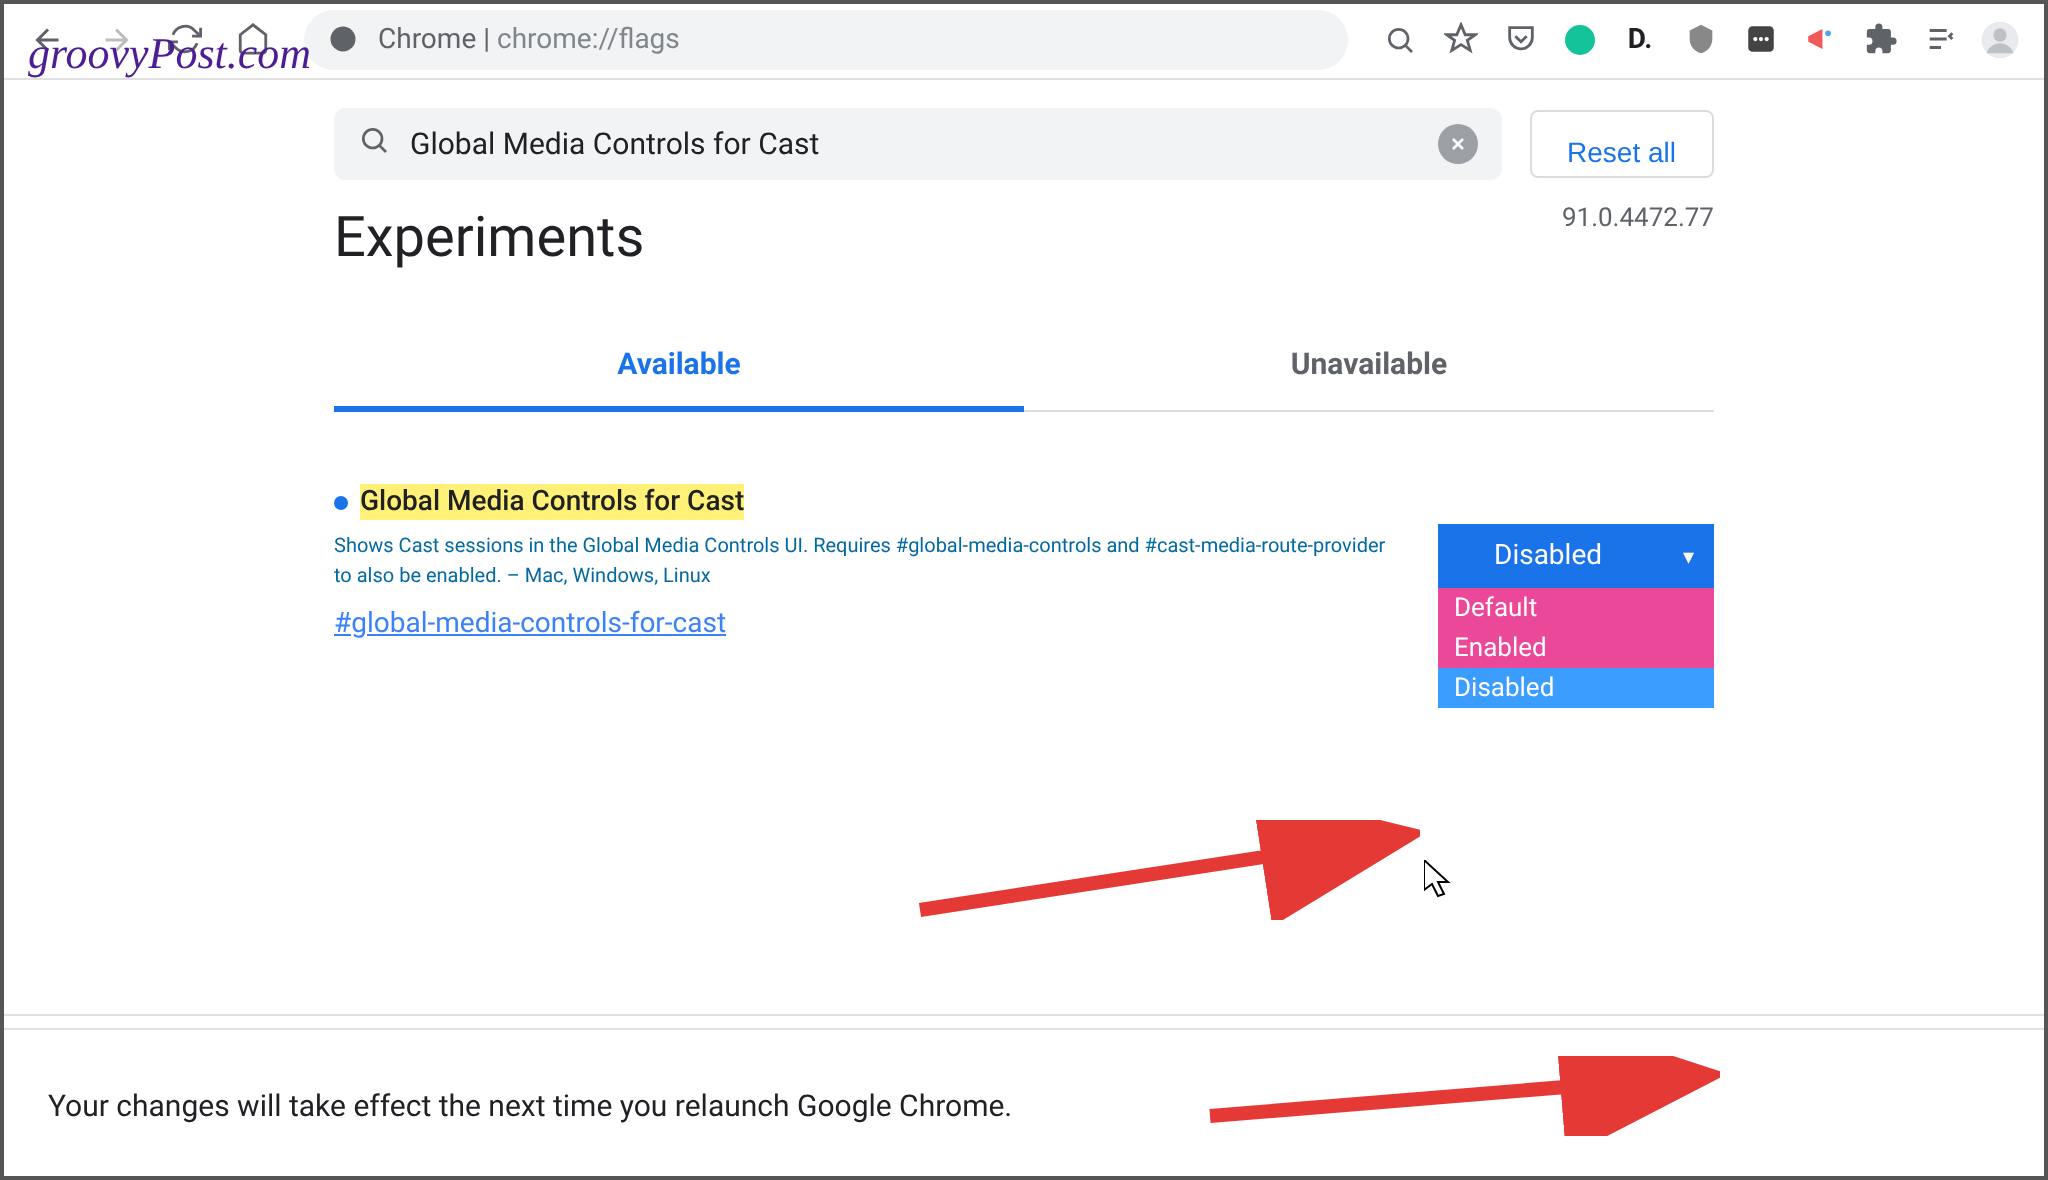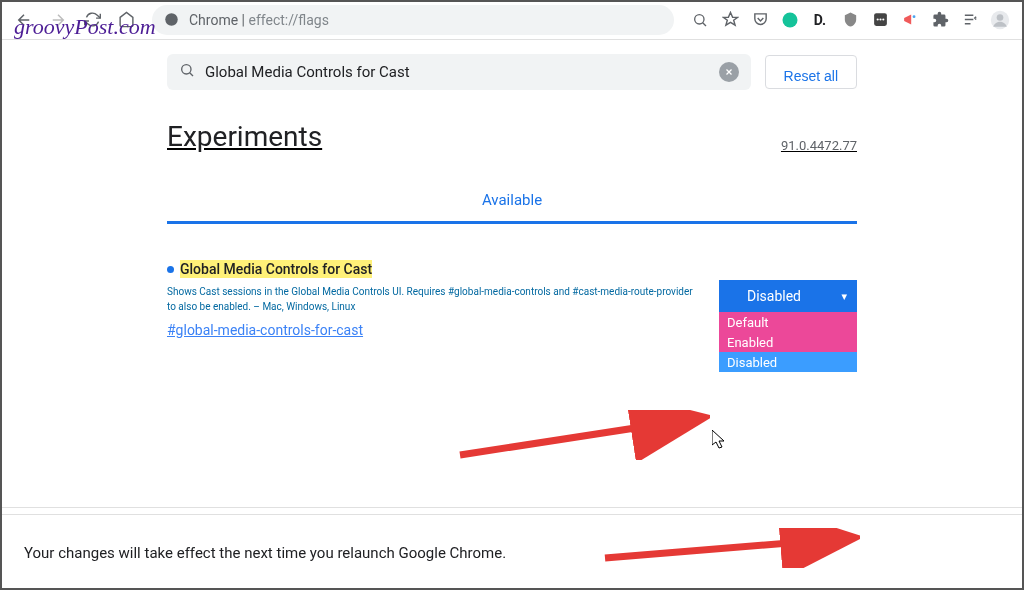--- a/index.html
+++ b/index.html
@@ -20,25 +20,25 @@
     .page { position: relative; height: 468px; border-bottom: 1px solid #e0e0e0; }
     .content { width: 690px; margin: 0 auto; padding-top: 14px; position: relative; }
 
     .top-row { display: flex; align-items: center; gap: 14px; }
     .search-box { flex: 1; height: 36px; background: #f1f3f4; border-radius: 6px; display: flex; align-items: center; padding: 0 12px; }
     .search-box .sicon { color: #5f6368; margin-right: 10px; }
     .search-input { flex: 1; font-size: 15px; color: #202124; }
     .clear-btn { width: 20px; height: 20px; border-radius: 50%; background: #9aa0a6; color: #fff; display: flex; align-items: center; justify-content: center; font-size: 14px; cursor: pointer; }
     .reset-btn { height: 34px; padding: 12px 18px; border: 1px solid #dadce0; border-radius: 4px; color: #1a73e8; background: #fff; font-size: 14px; font-weight: 500; cursor: pointer; }
 
-    .title-row { display: flex; align-items: flex-end; justify-content: space-between; margin-top: 30px; text-decoration: underline; }
+    .title-row { display: flex; align-items: flex-start; justify-content: space-between; margin-top: 12px; }
     .title { font-size: 28px; color: #202124; font-weight: 400; }
     .version { font-size: 13px; color: #5f6368; }
 
-    .tabs { display: flex; margin-top: 26px; border-bottom: 1px solid #dadce0; }
+    .tabs { display: flex; margin-top: 26px; border-bottom: 1px solid #dadce0; font-weight: bold; }
     .tab { flex: 1; text-align: center; padding: 12px 0; font-size: 15px; cursor: pointer; }
     .tab.active { color: #1a73e8; border-bottom: 3px solid #1a73e8; margin-bottom: -1px; }
     .tab.inactive { color: #5f6368; }
 
     .flag-area { margin-top: 36px; position: relative; }
     .flag-row { display: flex; gap: 20px; }
     .flag-text { flex: 1; }
     .flag-title { display: flex; align-items: center; gap: 6px; margin-bottom: 6px; }
     .blue-dot { width: 7px; height: 7px; background: #1a73e8; border-radius: 50%; flex-shrink: 0; }
     .flag-name { background: #fff178; font-size: 14px; color: #202124; font-weight: 500; padding: 1px 0; }
@@ -88,21 +88,21 @@
         <path d="M3 9l9-7 9 7v11a2 2 0 01-2 2H5a2 2 0 01-2-2z"></path>
       </svg>
   </div>
   <div class="addr-bar">
     <span class="addr-icon">
       <svg width="15" height="15" viewBox="0 0 24 24" fill="#5f6368">
           <circle cx="12" cy="12" r="10"></circle>
         </svg>
     </span>
     <span class="addr-text">
-      <span>Chrome</span> | <span class="dim">effect://flags</span>
+      <span>Chrome</span> | <span class="dim">chrome://flags</span>
     </span>
   </div>
   <div class="ext-icons">
     <span class="ext-icon">
         <svg width="16" height="16" viewBox="0 0 24 24" fill="none" stroke="#5f6368" stroke-width="2">
           <circle cx="11" cy="11" r="7"></circle>
           <path d="M21 21l-5-5"></path>
         </svg>
       </span>
     <span class="ext-icon">
@@ -185,20 +185,21 @@
       <button class="reset-btn">Reset all</button>
     </div>
 
     <div class="title-row">
       <div class="title">Experiments</div>
       <div class="version">91.0.4472.77</div>
     </div>
 
     <div class="tabs">
       <div class="tab active">Available</div>
+      <div class="tab inactive">Unavailable</div>
     </div>
 
     <div class="flag-area">
       <div class="flag-row">
         <div class="flag-text">
           <div class="flag-title">
             <span class="blue-dot"></span>
             <span class="flag-name">Global Media Controls for Cast</span>
           </div>
           <div class="flag-desc">Shows Cast sessions in the Global Media Controls UI. Requires #global-media-controls and #cast-media-route-provider to also be enabled. – Mac, Windows, Linux</div>

